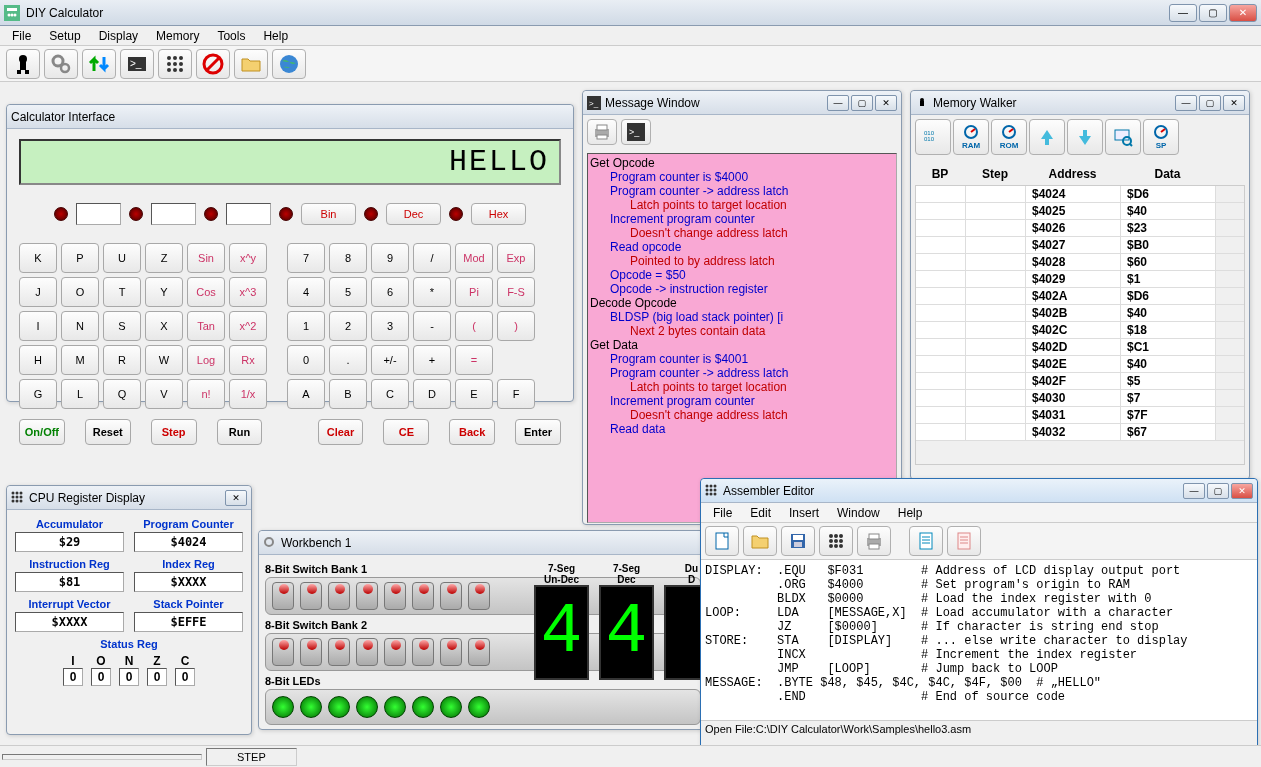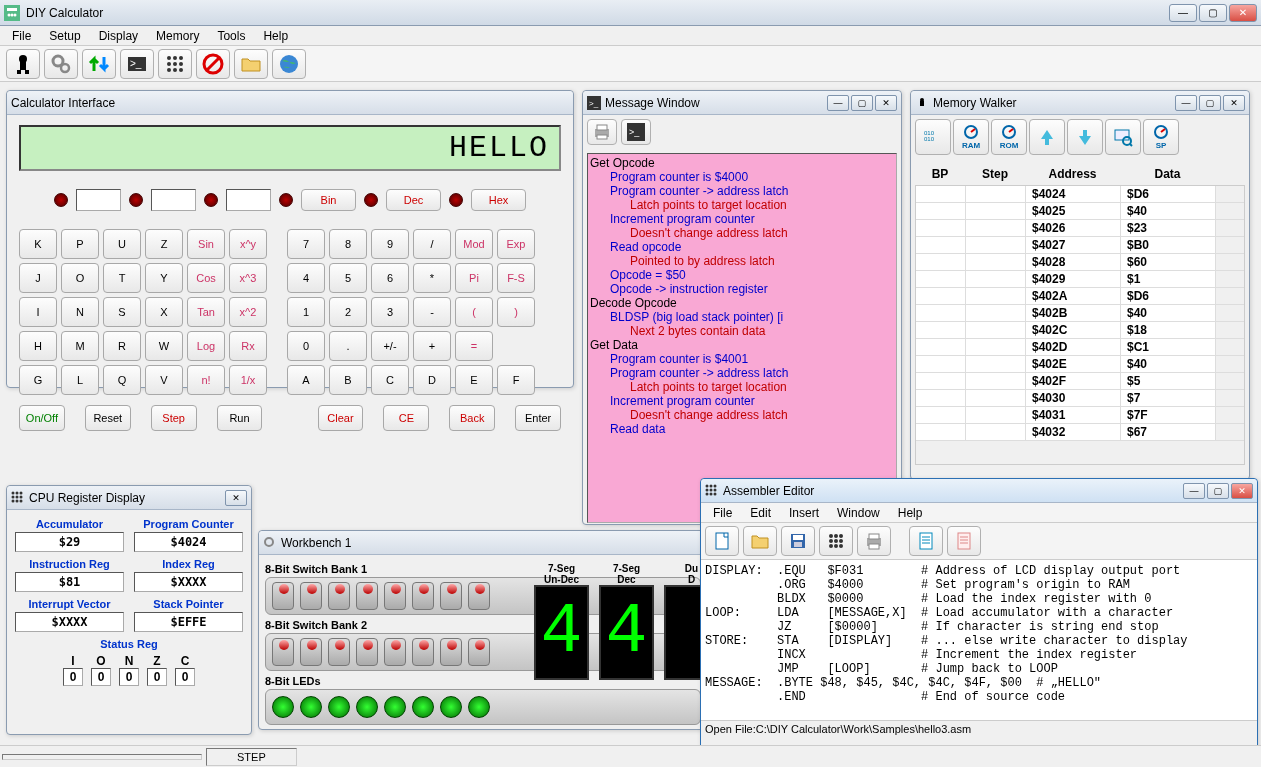--- a/index.html
+++ b/index.html
@@ -23,33 +23,33 @@
 
 
 .panel { position: absolute; background: #f0f0f0; border: 1px solid #8a9bb0; border-radius: 4px; box-shadow: 1px 1px 4px rgba(0,0,0,0.15); }
 .panel-head { height: 24px; background: linear-gradient(#eef2f7,#d6dee8); border-bottom: 1px solid #a8b6c8; display: flex; align-items: center; padding: 0 4px; border-radius: 4px 4px 0 0; }
 .panel-head .ptitle { flex: 1; font-size: 12px; }
 .panel-head .picon { width: 14px; height: 14px; margin-right: 4px; }
 .panel-head .pbtns { display:flex; gap:2px; }
 .pbtn { width: 22px; height: 16px; background: linear-gradient(#f6f9fc,#d7dfe8); border:1px solid #7f94ad; border-radius:2px; font-size:9px; display:flex; align-items:center; justify-content:center; cursor:pointer; }
 
 
-#calc { left: 6px; top: 90px; width: 568px; height: 298px; }
+#calc { left: 6px; top: 104px; width: 568px; height: 298px; }
 .lcd { margin:10px 12px 6px; height: 46px; background:#c6f0c0; border:2px inset #888; font-family:"Courier New", monospace; font-size:30px; font-weight:normal; text-align:right; padding:4px 10px; letter-spacing:2px; }
 .modebar { display:flex; align-items:center; justify-content:center; gap:8px; margin:18px 12px; }
 .slot { width:45px; height:22px; background:#fff; border:1px inset #aaa; }
 .led { width:14px; height:14px; border-radius:50%; background:radial-gradient(#b00,#480000); border:1px solid #400; }
 .mbtn { width:55px; height:22px; border:1px solid #aaa; background:linear-gradient(#fdfdfd,#e8e8e8); border-radius:4px; font-size:11px; display:flex; align-items:center; justify-content:center; cursor:pointer; }
 .mbtn.red { color:#c00; }
 .keypad { display:flex; gap:20px; margin:8px 12px; }
 .kgrid { display:grid; grid-template-columns: repeat(6, 38px); gap:4px; }
 .rgrid { display:grid; grid-template-columns: repeat(6, 38px); gap:4px; }
 .key { width:38px; height:30px; border:1px solid #a8a8a8; background:linear-gradient(#fdfdfd,#e8e8e8); border-radius:4px; display:flex; align-items:center; justify-content:center; font-size:11px; cursor:pointer; }
 .key.pink { color:#c36; }
-.ctrlrow { display:flex; gap:20px; margin:10px 12px; }
+.ctrlrow { display:flex; gap:20px; margin:10px 12px;font-weight:bold; }
 .cbtn { width:60px; height:26px; border:1px solid #a8a8a8; background:linear-gradient(#fdfdfd,#e8e8e8); border-radius:4px; display:flex; align-items:center; justify-content:center; font-size:11px; cursor:pointer; }
 .cbtn.red { color:#c00; }
 .cbtn.green { color:#008000; }
 
 
 #cpu { left:6px; top:485px; width:246px; height:250px; }
 .regwrap { padding:8px; display:grid; grid-template-columns:1fr 1fr; gap:6px 10px; }
 .regbox { text-align:center; }
 .reglabel { color:#0033cc; font-weight:600; font-size:11px; margin-bottom:2px; }
 .regval { background:#fff; border:1px inset #aaa; padding:2px 4px; font-family:monospace; font-weight:bold; font-size:12px; }

